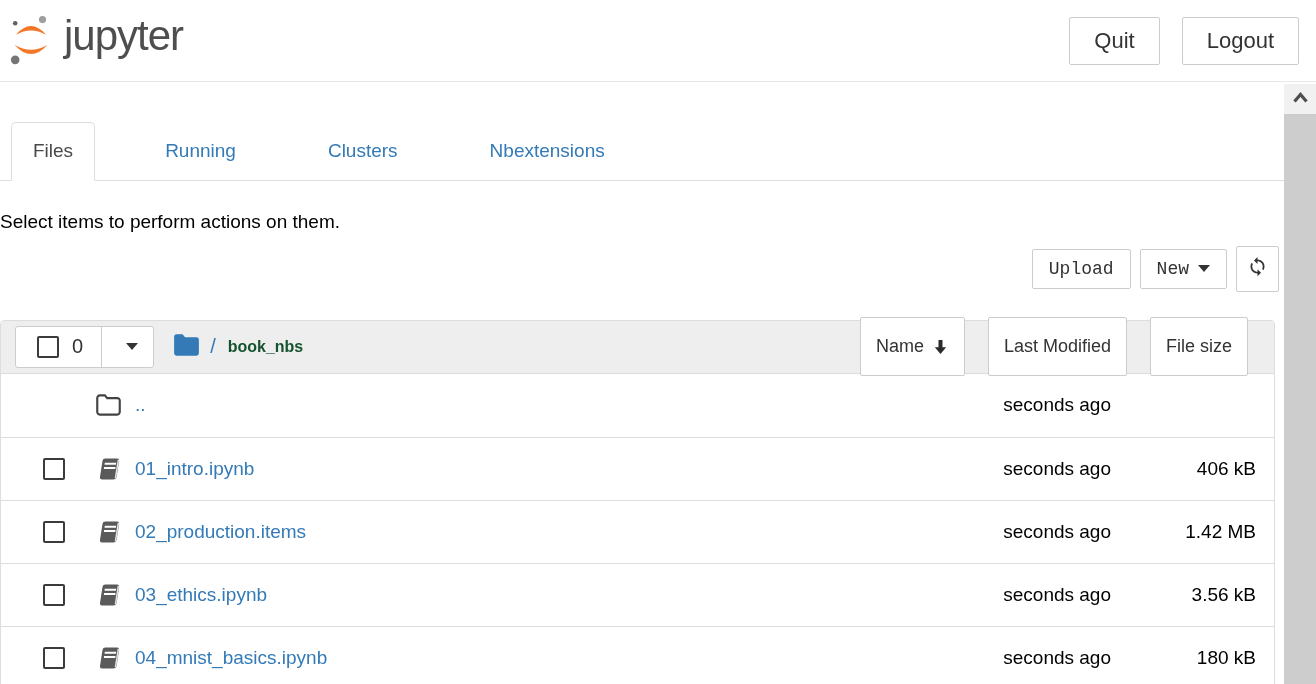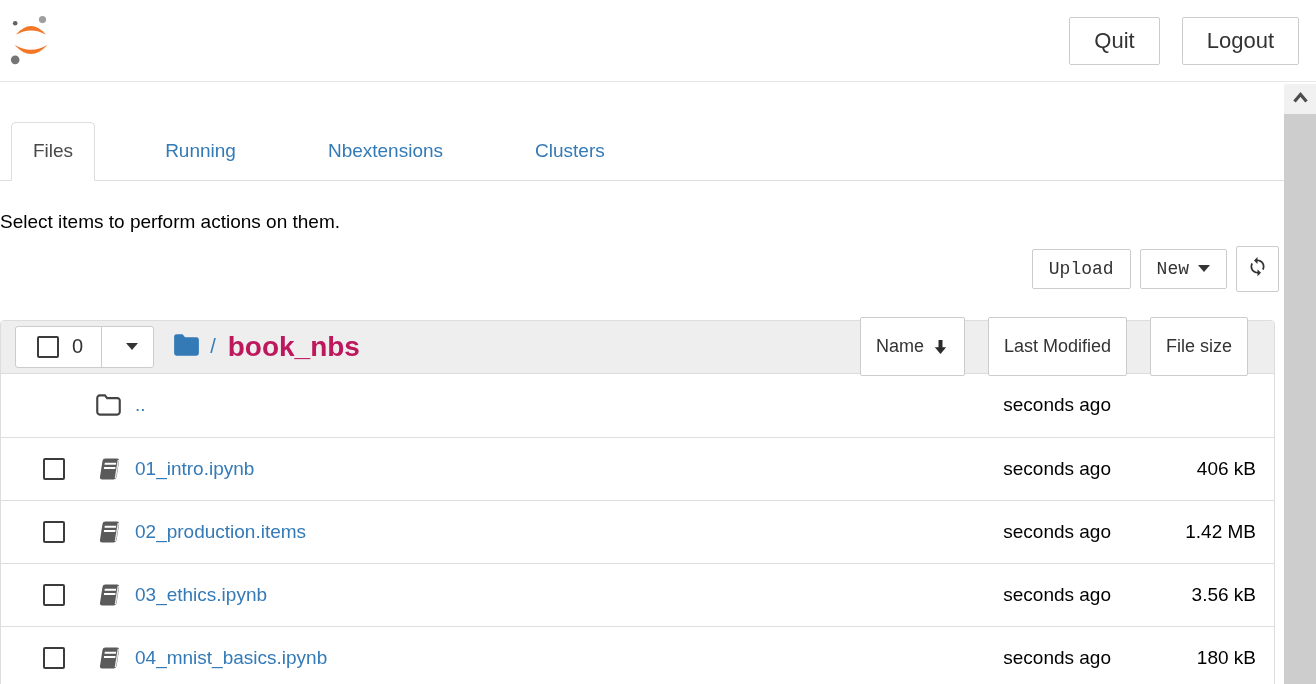--- a/index.html
+++ b/index.html
@@ -44,21 +44,21 @@
   
   .list { margin-top:28px; width:1275px; border:1px solid #ddd; border-radius:4px; }
   .list-header { height:53px; background:#eee; border-bottom:1px solid #ddd; border-radius:4px 4px 0 0;
                  display:flex; align-items:center; }
   .btn-group { display:flex; margin-left:14px; height:42px; background:#fff; border:1px solid #ccc; border-radius:3px; }
   .bg-left { display:flex; align-items:center; padding:0 18px 0 21px; cursor:pointer; }
   .bg-count { font-size:20px; color:#333; margin-left:13px; }
   .bg-right { display:flex; align-items:center; justify-content:center; width:52px; border-left:1px solid #ccc; cursor:pointer; }
   .crumbs { display:flex; align-items:center; margin-left:19px; }
   .crumb-sep { font-size:20px; color:#337ab7; margin-left:10px; }
-  .crumb-cur { font-size:28px; color:#be185d; font-weight:bold; margin-left:12px; text-decoration:none; }
+  .crumb-cur { font-size:16px; color:#14532d; font-weight:bold; margin-left:12px; text-decoration:none; }
   .lh-spacer { flex:1; }
   .sort-btn { font-family:inherit; font-size:18px; color:#333; background:#fff; border:1px solid #ccc;
               border-radius:2px; padding:18px 15px; cursor:pointer; display:flex; align-items:center; }
   .sort-btn + .sort-btn { margin-left:23px; }
   .sort-btn:last-child { margin-right:26px; }
   .sort-arrow { margin-left:8px; display:flex; }
 
   
   .list-row { height:63px; display:flex; align-items:center; border-top:1px solid #ddd; background:#fff; }
   .list-row:first-child { border-top:none; }
@@ -82,20 +82,21 @@
     <div class="logo">
       <span>
         <svg width="46" height="58" viewBox="0 0 64 76">
           <path d="M11 32 Q32 8 53 32 Q32 20 11 32 Z" fill="#f37726"></path>
           <path d="M9 46 Q32 72 55 46 Q32 60 9 46 Z" fill="#f37726"></path>
           <circle cx="10" cy="16" r="3.2" fill="#616262"></circle>
           <circle cx="48" cy="11" r="5" fill="#9e9e9e"></circle>
           <circle cx="10" cy="67" r="6" fill="#757575"></circle>
         </svg>
       </span>
+      <span class="logo-text">jupyter</span>
     </div>
     <div class="header-spacer"></div>
     <button class="hbtn">Quit</button>
     <button class="hbtn">Logout</button>
   </div>
 
   <div class="scrollbar">
     <div class="sb-up">
       <span>
         <svg width="17" height="13" viewBox="0 0 17 13">
@@ -103,22 +104,22 @@
         </svg>
       </span>
     </div>
   </div>
 
   <div class="content">
 
     <div class="nav-tabs">
       <div class="tab active">Files</div>
       <div class="tab">Running</div>
+      <div class="tab">Clusters</div>
       <div class="tab">Nbextensions</div>
-      <div class="tab">Clusters</div>
     </div>
 
     <div class="notice">Select items to perform actions on them.</div>
 
     <div class="toolbar">
       <button class="tbtn">Upload</button>
       <button class="tbtn">
         <span>New</span>
         <span class="caret"></span>
       </button>

